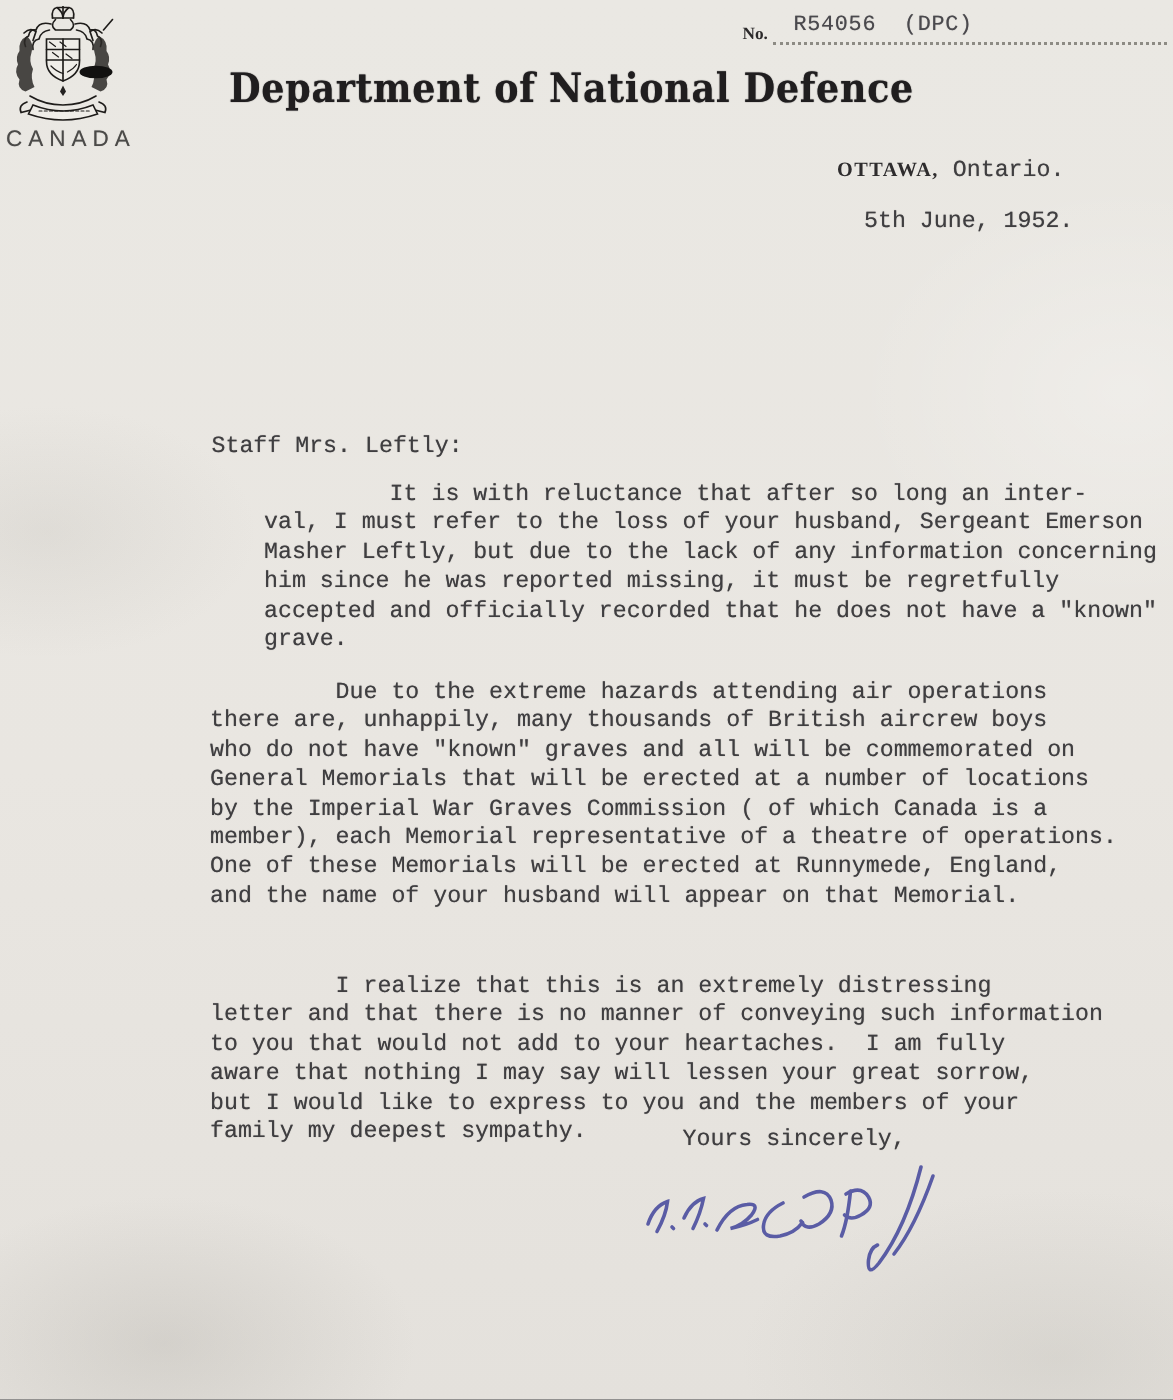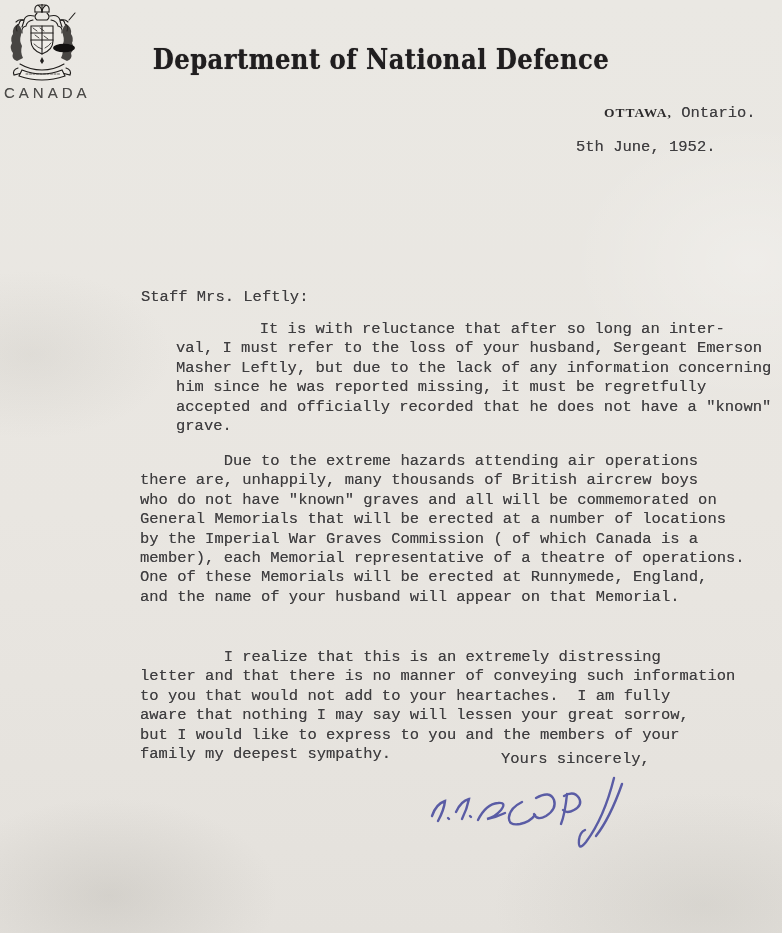--- a/index.html
+++ b/index.html
@@ -47,21 +47,21 @@
   .ref-leader{
     flex:1;border-bottom:2px dotted #8d8b84;height:17px;
     position:relative;
   }
   .ref-value{
     position:absolute;left:14px;top:-3px;
     font-size:14.5px;color:#4a494d;letter-spacing:.5px;
     text-shadow:0 0 .5px rgba(70,68,72,.6);
     white-space:pre;
   }
-  .dateline{left:558px;top:104px;white-space:nowrap;margin-left:46px;}
+  .dateline{left:558px;top:104px;white-space:nowrap;}
   .city{
     font-family:"Liberation Serif","DejaVu Serif",serif;
     font-weight:700;font-size:13.5px;color:#2e2c2d;letter-spacing:1px;
   }
   .canada{
     left:4px;top:84px;width:76px;
     font-family:"Liberation Sans","DejaVu Sans",sans-serif;
     font-size:15px;letter-spacing:4px;color:#4b4a48;
     text-shadow:0 0 .5px rgba(75,74,72,.5);
   }
@@ -96,20 +96,26 @@
       <path d="M14,60 q10,6 22,6 q12,0 22,-6"></path>
       <path d="M12,64 q-6,2 -4,7 l8,-2"></path>
       <path d="M60,64 q6,2 4,7 l-8,-2"></path>
       <path d="M16,66 q20,8 40,0 l3,6 q-23,8 -46,0 z" fill="#efede8"></path>
       <path d="M20,70 h34" stroke-width=".7" stroke-dasharray="2,1.5"></path>
       <path d="M34,57 l2,-4 2,4 -2,3 z" fill="#232120" stroke="none"></path>
     </g>
   </svg>
   <div class="abs canada">CANADA</div>
 
+  <div class="abs refline">
+    <span class="ref-label">No.</span>
+    <span class="ref-leader">
+      <span class="ref-value typed">R54056  (DPC)</span>
+    </span>
+  </div>
 
   <div class="abs title">Department of National Defence</div>
 
   <div class="abs dateline">
     <span class="city">OTTAWA,</span><span class="typed"> Ontario.</span>
   </div>
   <div class="abs typed" style="left:576px;top:138px;">5th June, 1952.</div>
 
 
   <div class="abs typed" style="left:141px;top:288px;">Staff Mrs. Leftly:</div>
@@ -128,21 +134,21 @@
 member), each Memorial representative of a theatre of operations.
 One of these Memorials will be erected at Runnymede, England,
 and the name of your husband will appear on that Memorial.</div>
   <div class="abs typed para" style="left:140px;top:648px;">         I realize that this is an extremely distressing
 letter and that there is no manner of conveying such information
 to you that would not add to your heartaches.  I am fully
 aware that nothing I may say will lessen your great sorrow,
 but I would like to express to you and the members of your
 family my deepest sympathy.</div>
 
-  <div class="abs typed" style="left:455px;top:750px;margin-left:46px;">Yours sincerely,</div>
+  <div class="abs typed" style="left:455px;top:750px;">Yours sincerely,</div>
 
   <svg class="abs" style="left:418px;top:772px;" width="252" height="100" viewBox="0 0 252 100">
     <g stroke="#4b4e9f" fill="none" stroke-width="2.4" stroke-linecap="round" opacity=".9">
       <path d="M14,44 q4,-12 13,-15 q-1,9 -7,20"></path>
       <path d="M30,46 l1,1"></path>
       <path d="M38,40 q5,-11 13,-13 q-2,10 -7,20"></path>
       <path d="M52,44 l1,1"></path>
       <path d="M60,48 q8,-16 20,-17 q9,-1 3,7 q-6,7 -14,9 q10,-2 18,-6"></path>
       <path d="M104,30 q-12,6 -13,15 q-1,9 11,7 q10,-2 15,-9"></path>
       <path d="M118,26 q14,-8 18,2 q3,9 -8,16 q-9,5 -12,-2"></path>

